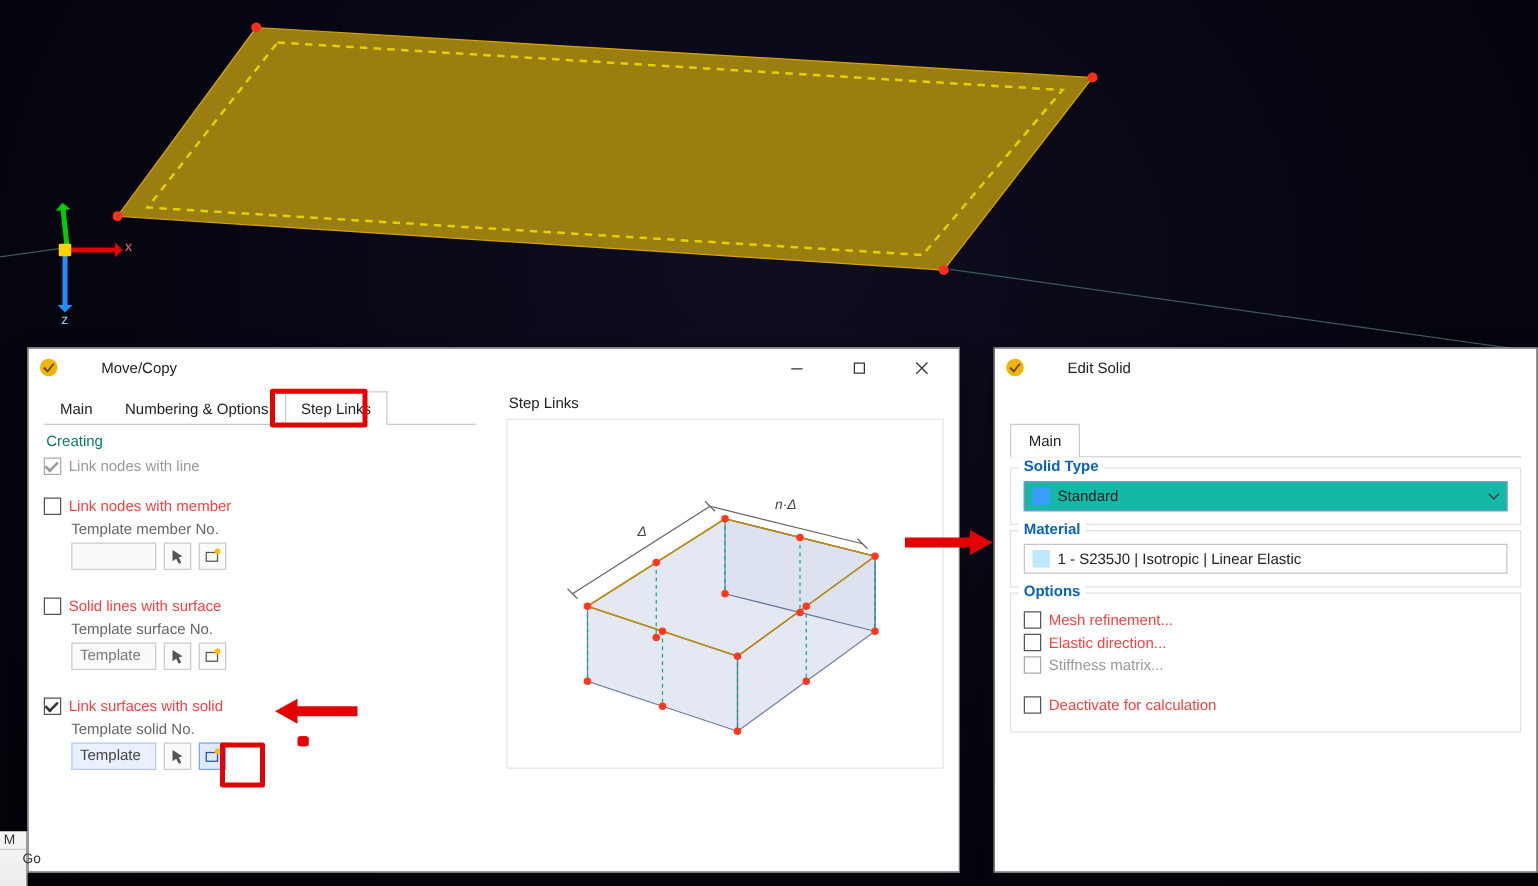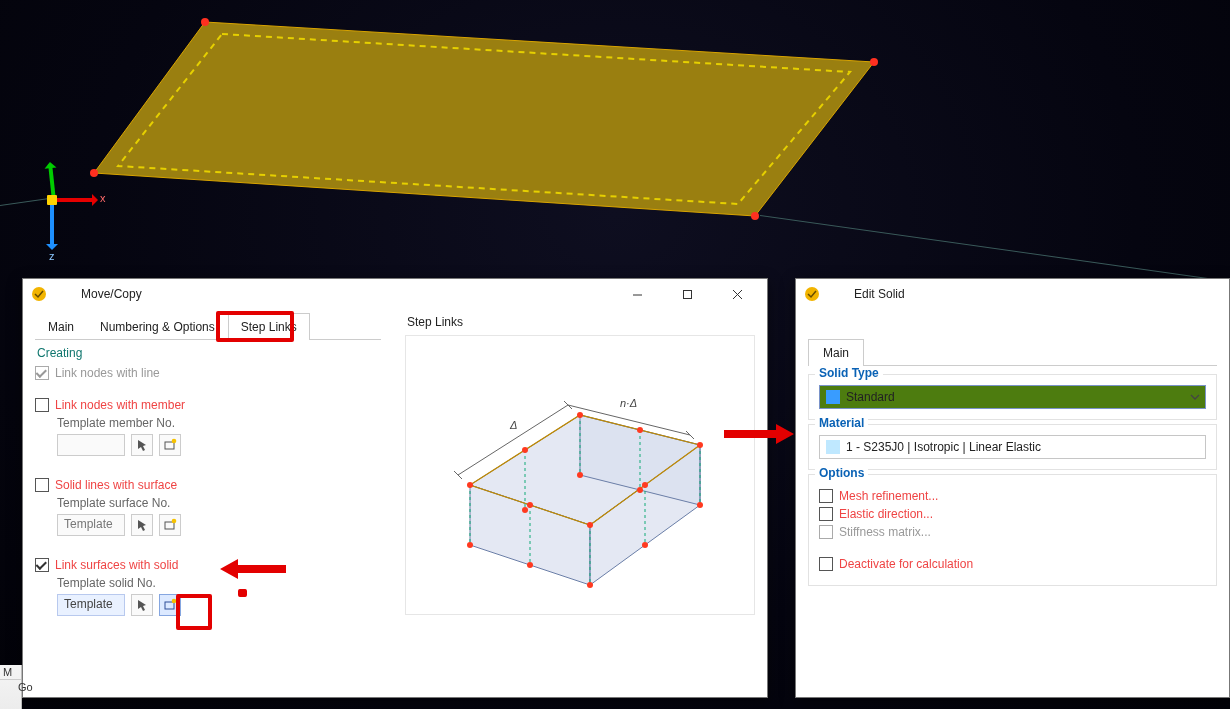--- a/index.html
+++ b/index.html
@@ -66,21 +66,21 @@
 
   
   .editsolid { left:795px; top:278px; width:435px; height:420px; }
   .editsolid .content { padding:6px 12px 12px 12px; }
   .es-tabs { display:flex; border-bottom:1px solid #ccc; margin:24px 0 8px 0; }
   .es-tab { padding:6px 14px; border:1px solid #ccc; border-bottom:none; margin-bottom:-1px; background:#fff; }
 
   .gb { border:1px solid #e2e2e2; padding:10px 10px 10px 10px; margin-bottom:4px; position:relative; }
   .gb > .group-title { position:absolute; top:-9px; left:6px; background:#fff; padding:0 4px; }
 
-  .combo { display:flex; align-items:center; border:1px solid #7a93c9; height:24px; background:#4d7c0f; }
+  .combo { display:flex; align-items:center; border:1px solid #7a93c9; height:24px; background:#14b8a6; }
   .combo .swatch { width:14px; height:14px; margin:0 6px; background:#399cff; }
   .combo .text { flex:1; font-size:12px; color:#222; }
   .combo .arrow { width:20px; display:flex; align-items:center; justify-content:center; color:#444; }
   .combo.readonly { border-color:#c6c6c6; background:#fff; }
   .combo.readonly .swatch { background:#bfe8ff; }
 
   
   .red-box { position:absolute; border:4px solid #e30000; border-radius:2px; pointer-events:none; }
   .arrow-red { position:absolute; pointer-events:none; }
 

